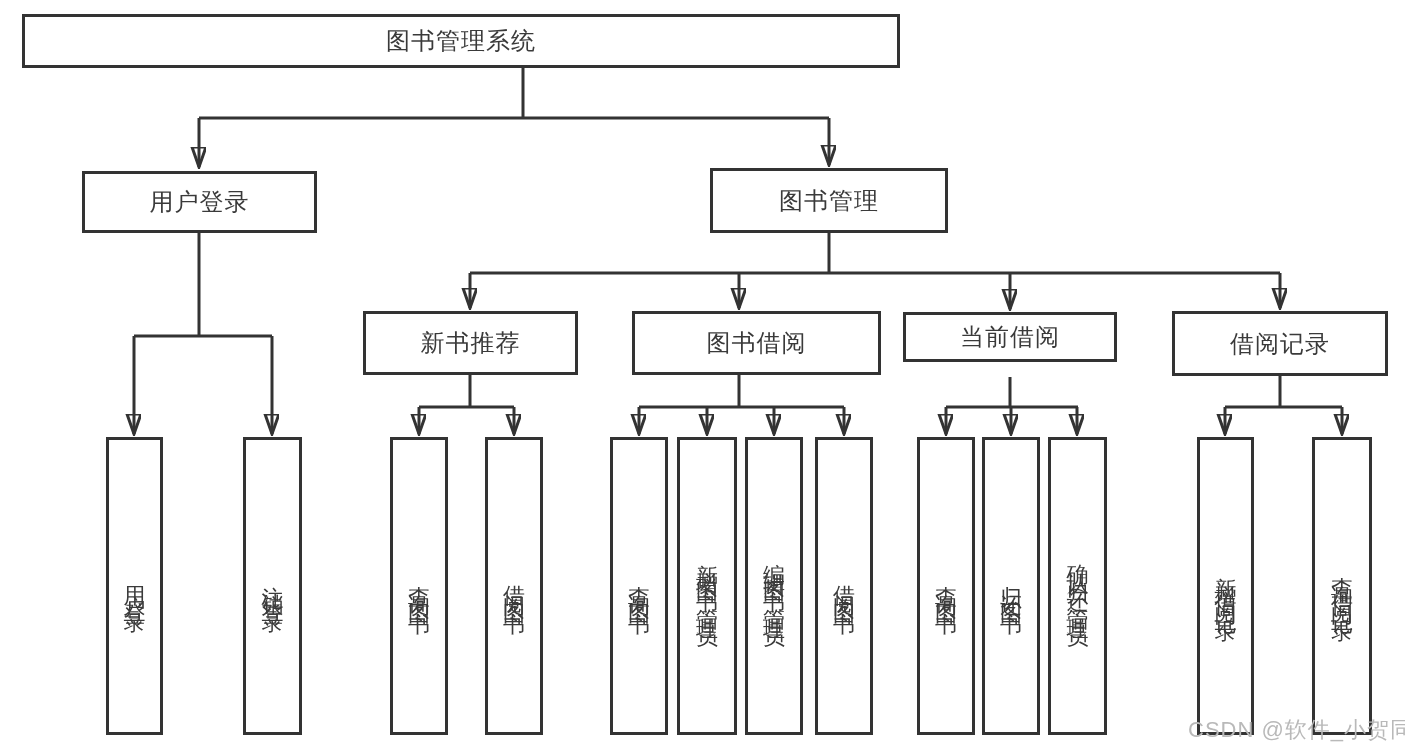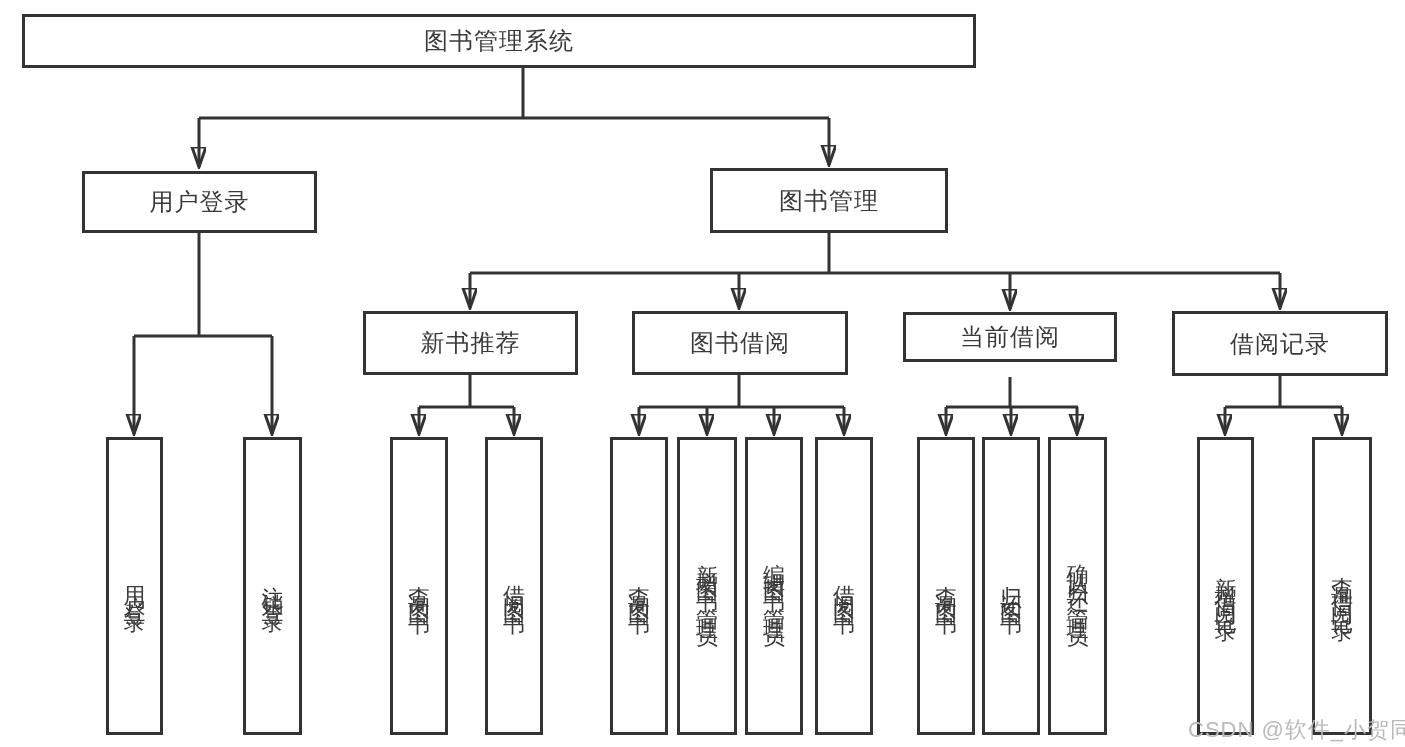--- a/index.html
+++ b/index.html
@@ -26,25 +26,25 @@
     position:absolute;box-sizing:border-box;border:3px solid var(--line);
     background:var(--bg);top:437px;height:298px;
     writing-mode:vertical-lr;display:flex;align-items:center;justify-content:center;
     font-size:22px;letter-spacing:9px;line-height:1;
   }
   .watermark{
     position:absolute;left:1188px;top:715px;font-size:22px;
     color:var(--wm);letter-spacing:1px;white-space:nowrap;
   }
   
-  .n-root{left:22px;top:14px;width:954px;height:54px;}
+  .n-root{left:22px;top:14px;width:878px;height:54px;}
   .n-ulogin{left:82px;top:171px;width:235px;height:62px;}
   .n-bmgmt{left:710px;top:168px;width:238px;height:65px;}
   .n-newrec{left:363px;top:311px;width:215px;height:64px;}
-  .n-bborrow{left:632px;top:311px;width:216px;height:64px;text-align:center;}
+  .n-bborrow{left:632px;top:311px;width:249px;height:64px;text-align:center;}
   .n-curborrow{left:903px;top:312px;width:214px;height:50px;}
   .n-brecord{left:1172px;top:311px;width:216px;height:65px;}
   
   .v1{left:106px;width:57px;}  .v2{left:243px;width:59px;}
   .v3{left:390px;width:58px;}  .v4{left:485px;width:58px;}
   .v5{left:610px;width:58px;}  .v6{left:677px;width:60px;}
   .v7{left:745px;width:58px;}  .v8{left:815px;width:58px;}
   .v9{left:917px;width:58px;}  .v10{left:982px;width:58px;}
   .v11{left:1048px;width:59px;} .v12{left:1197px;width:57px;}
   .v13{left:1312px;width:60px;}

